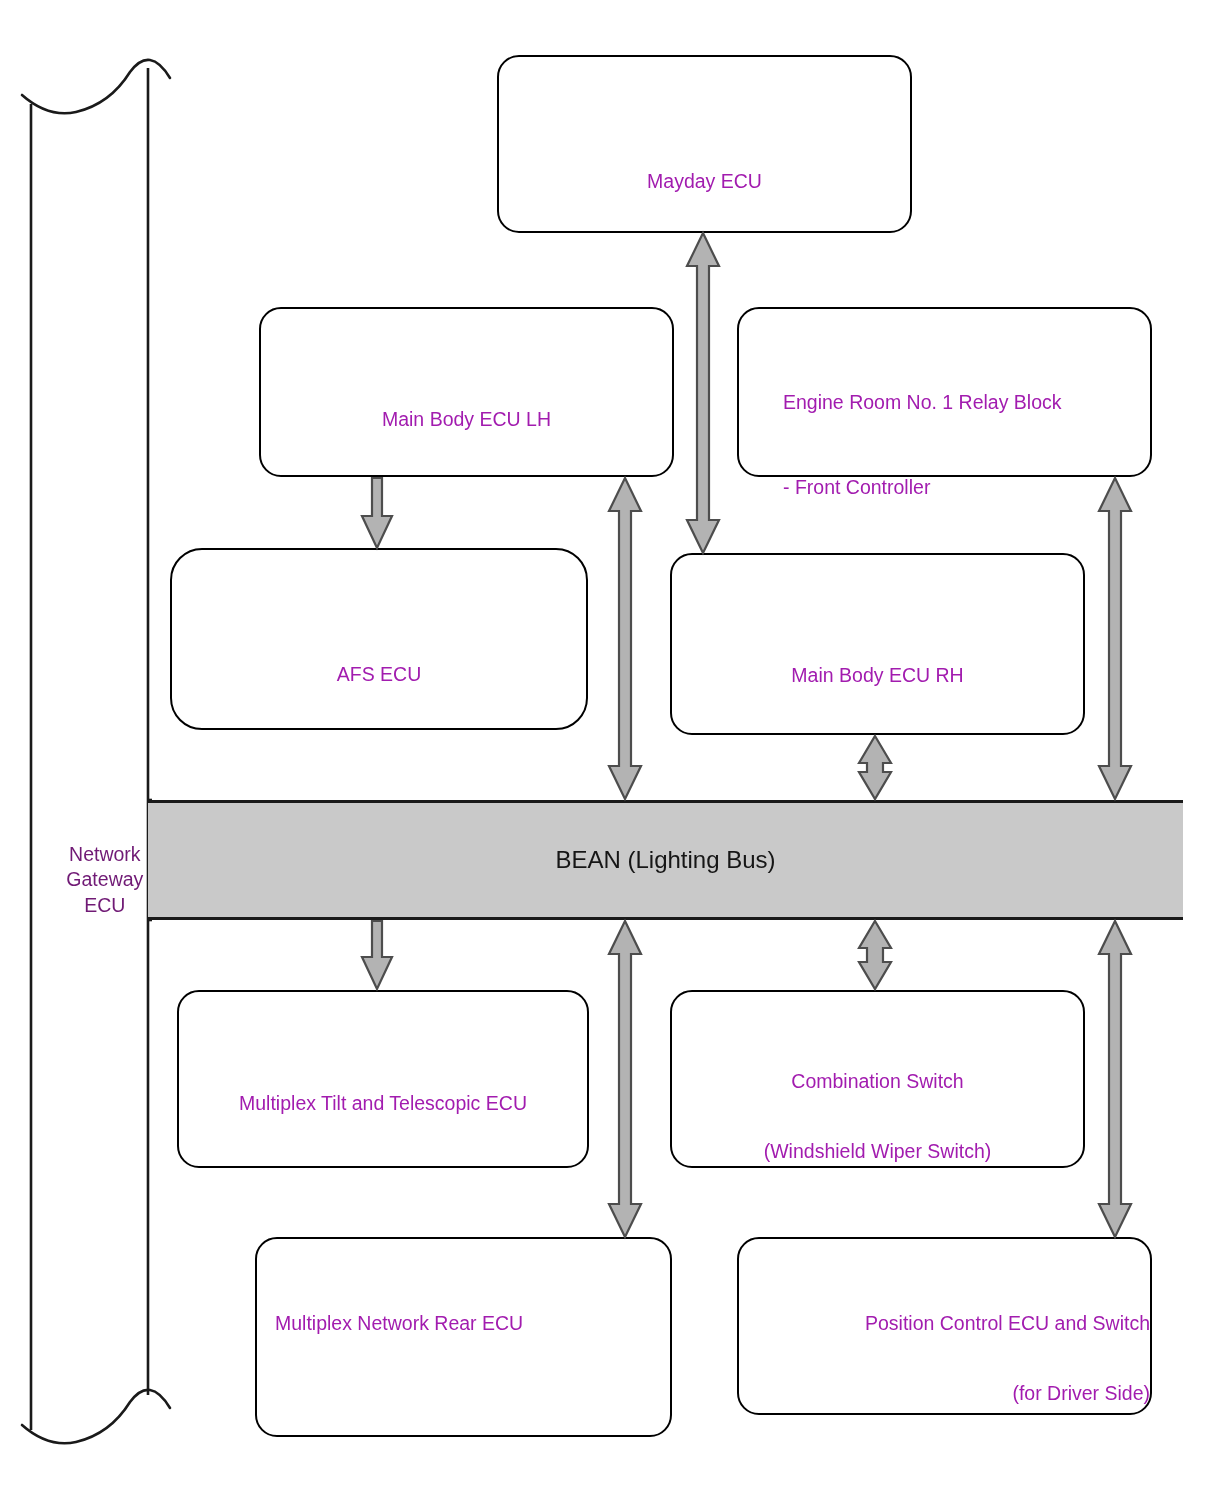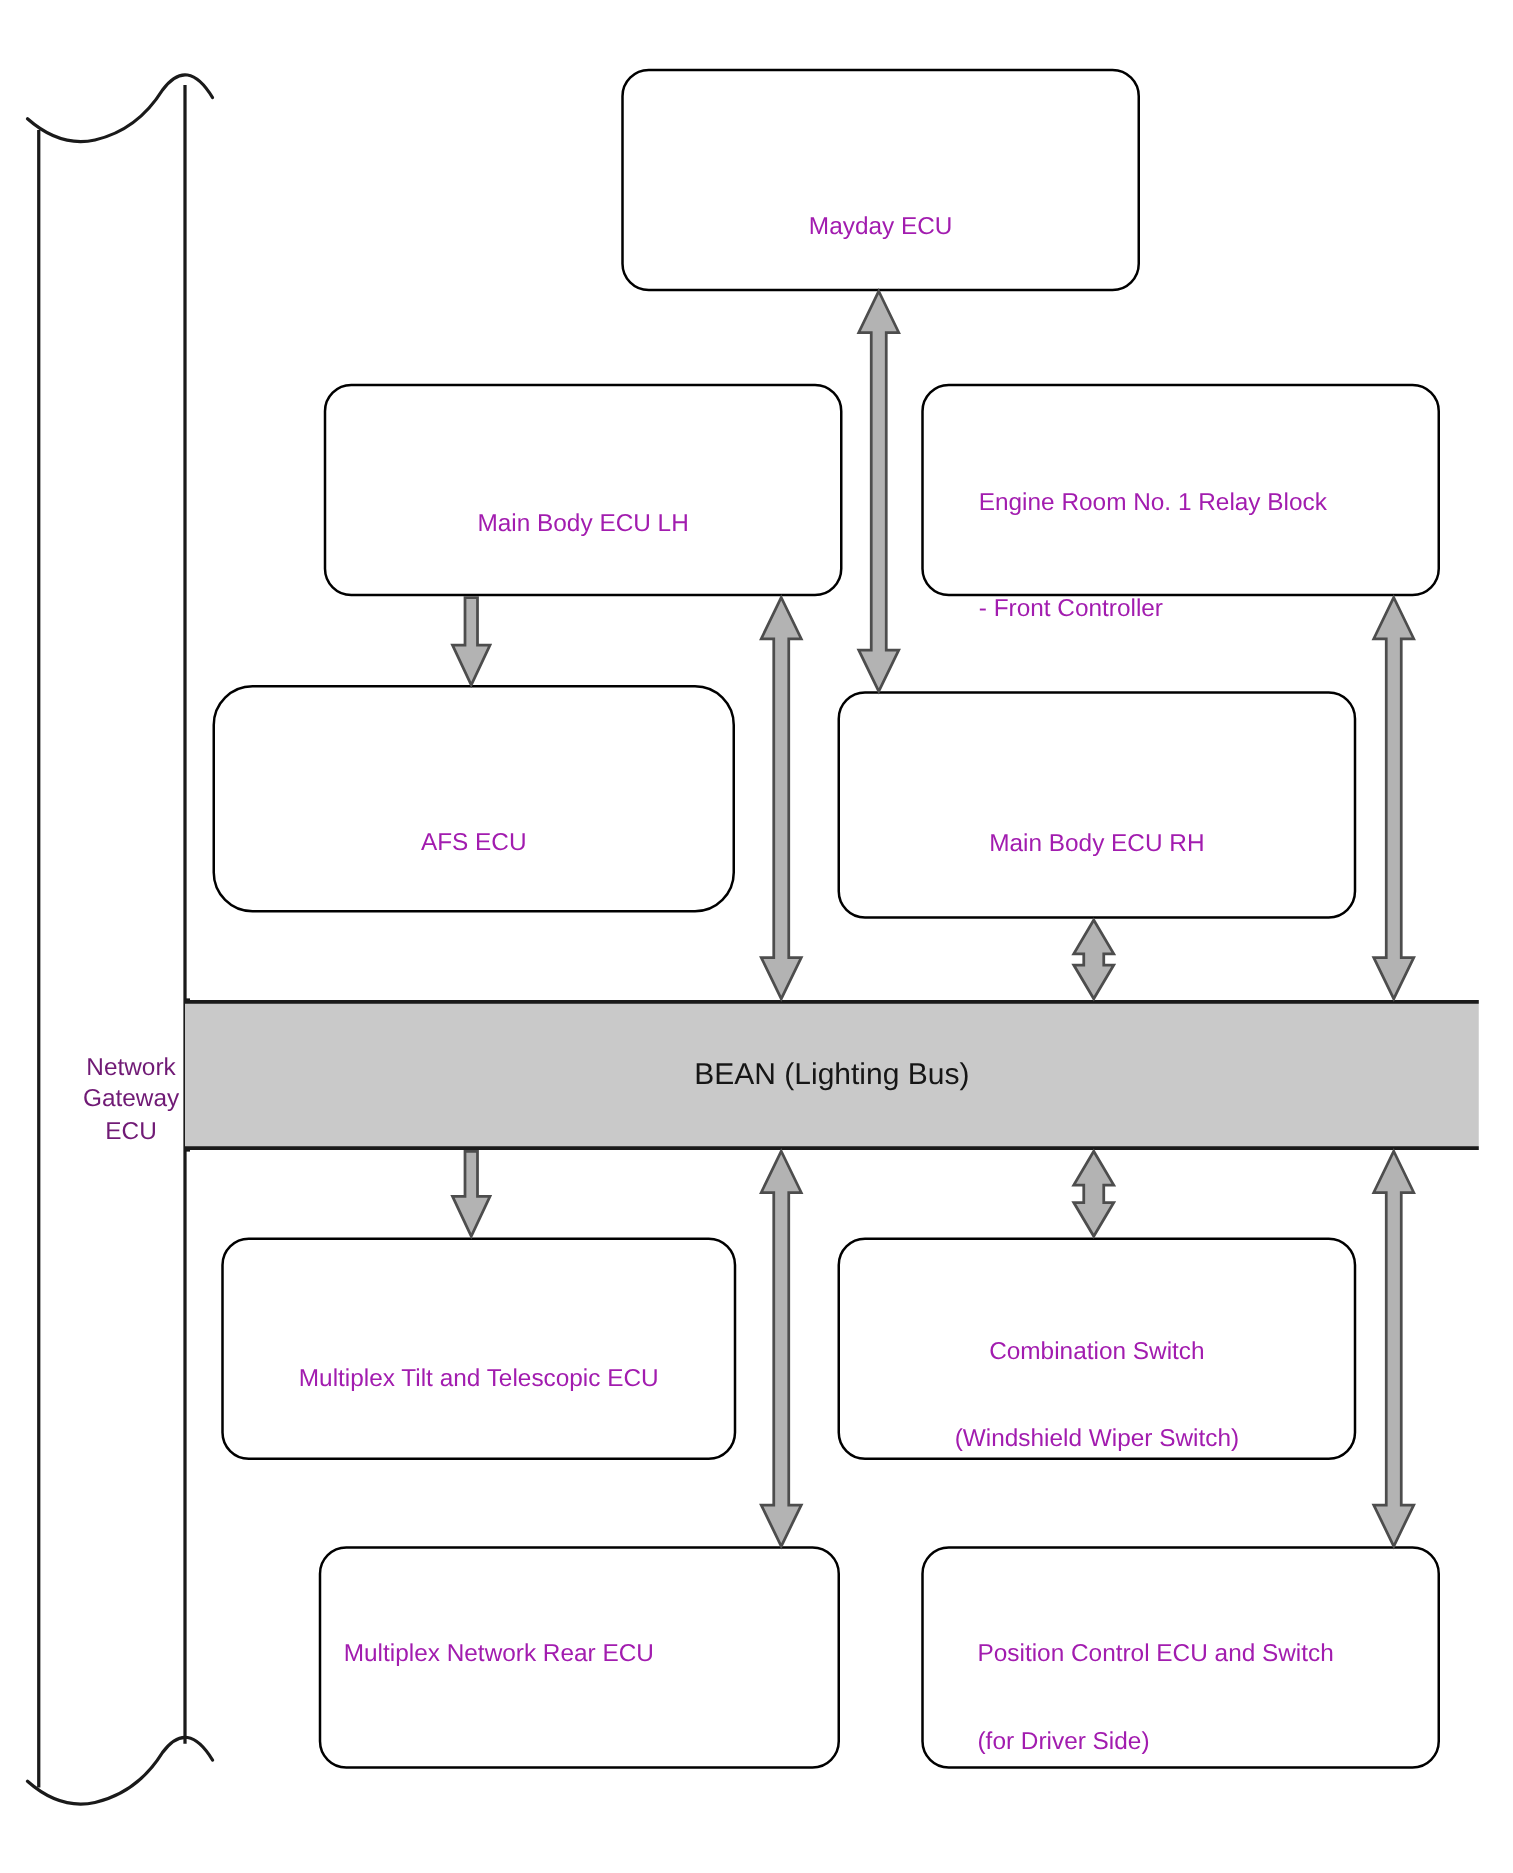--- a/index.html
+++ b/index.html
@@ -143,28 +143,28 @@
       <span class="ln">(Windshield Wiper Switch)</span>
     </div>
   </div>
 
   <div class="node" style="left:177px; top:990px; width:412px; height:178px;">
     <div class="label center" style="top:63px;">
       <span class="ln">Multiplex Tilt and Telescopic ECU</span>
     </div>
   </div>
 
-  <div class="node" style="left:255px; top:1237px; width:417px; height:178px;">
+  <div class="node" style="left:255px; top:1237px; width:417px; height:200px;">
     <div class="label left" style="top:36px; padding-left:18px;">
       <span class="ln" style="margin-bottom:11px;">Multiplex Network Rear ECU</span>
     </div>
   </div>
 
   <div class="node" style="left:737px; top:1237px; width:415px; height:178px;">
-    <div class="label left" style="top:36px; padding-left:43px;">
+    <div class="label left" style="top:36px; padding-left:43px;text-align:right;">
       <span class="ln" style="margin-bottom:11px;">Position Control ECU and Switch</span>
       <span class="ln">(for Driver Side)</span>
     </div>
   </div>
 
   <div class="bus" style="left:148px; top:800px; width:1035px; height:120px;">
     <span class="bus-label">BEAN (Lighting Bus)</span>
   </div>
 
   <svg class="overlay arrows" viewBox="0 0 1210 1498">

